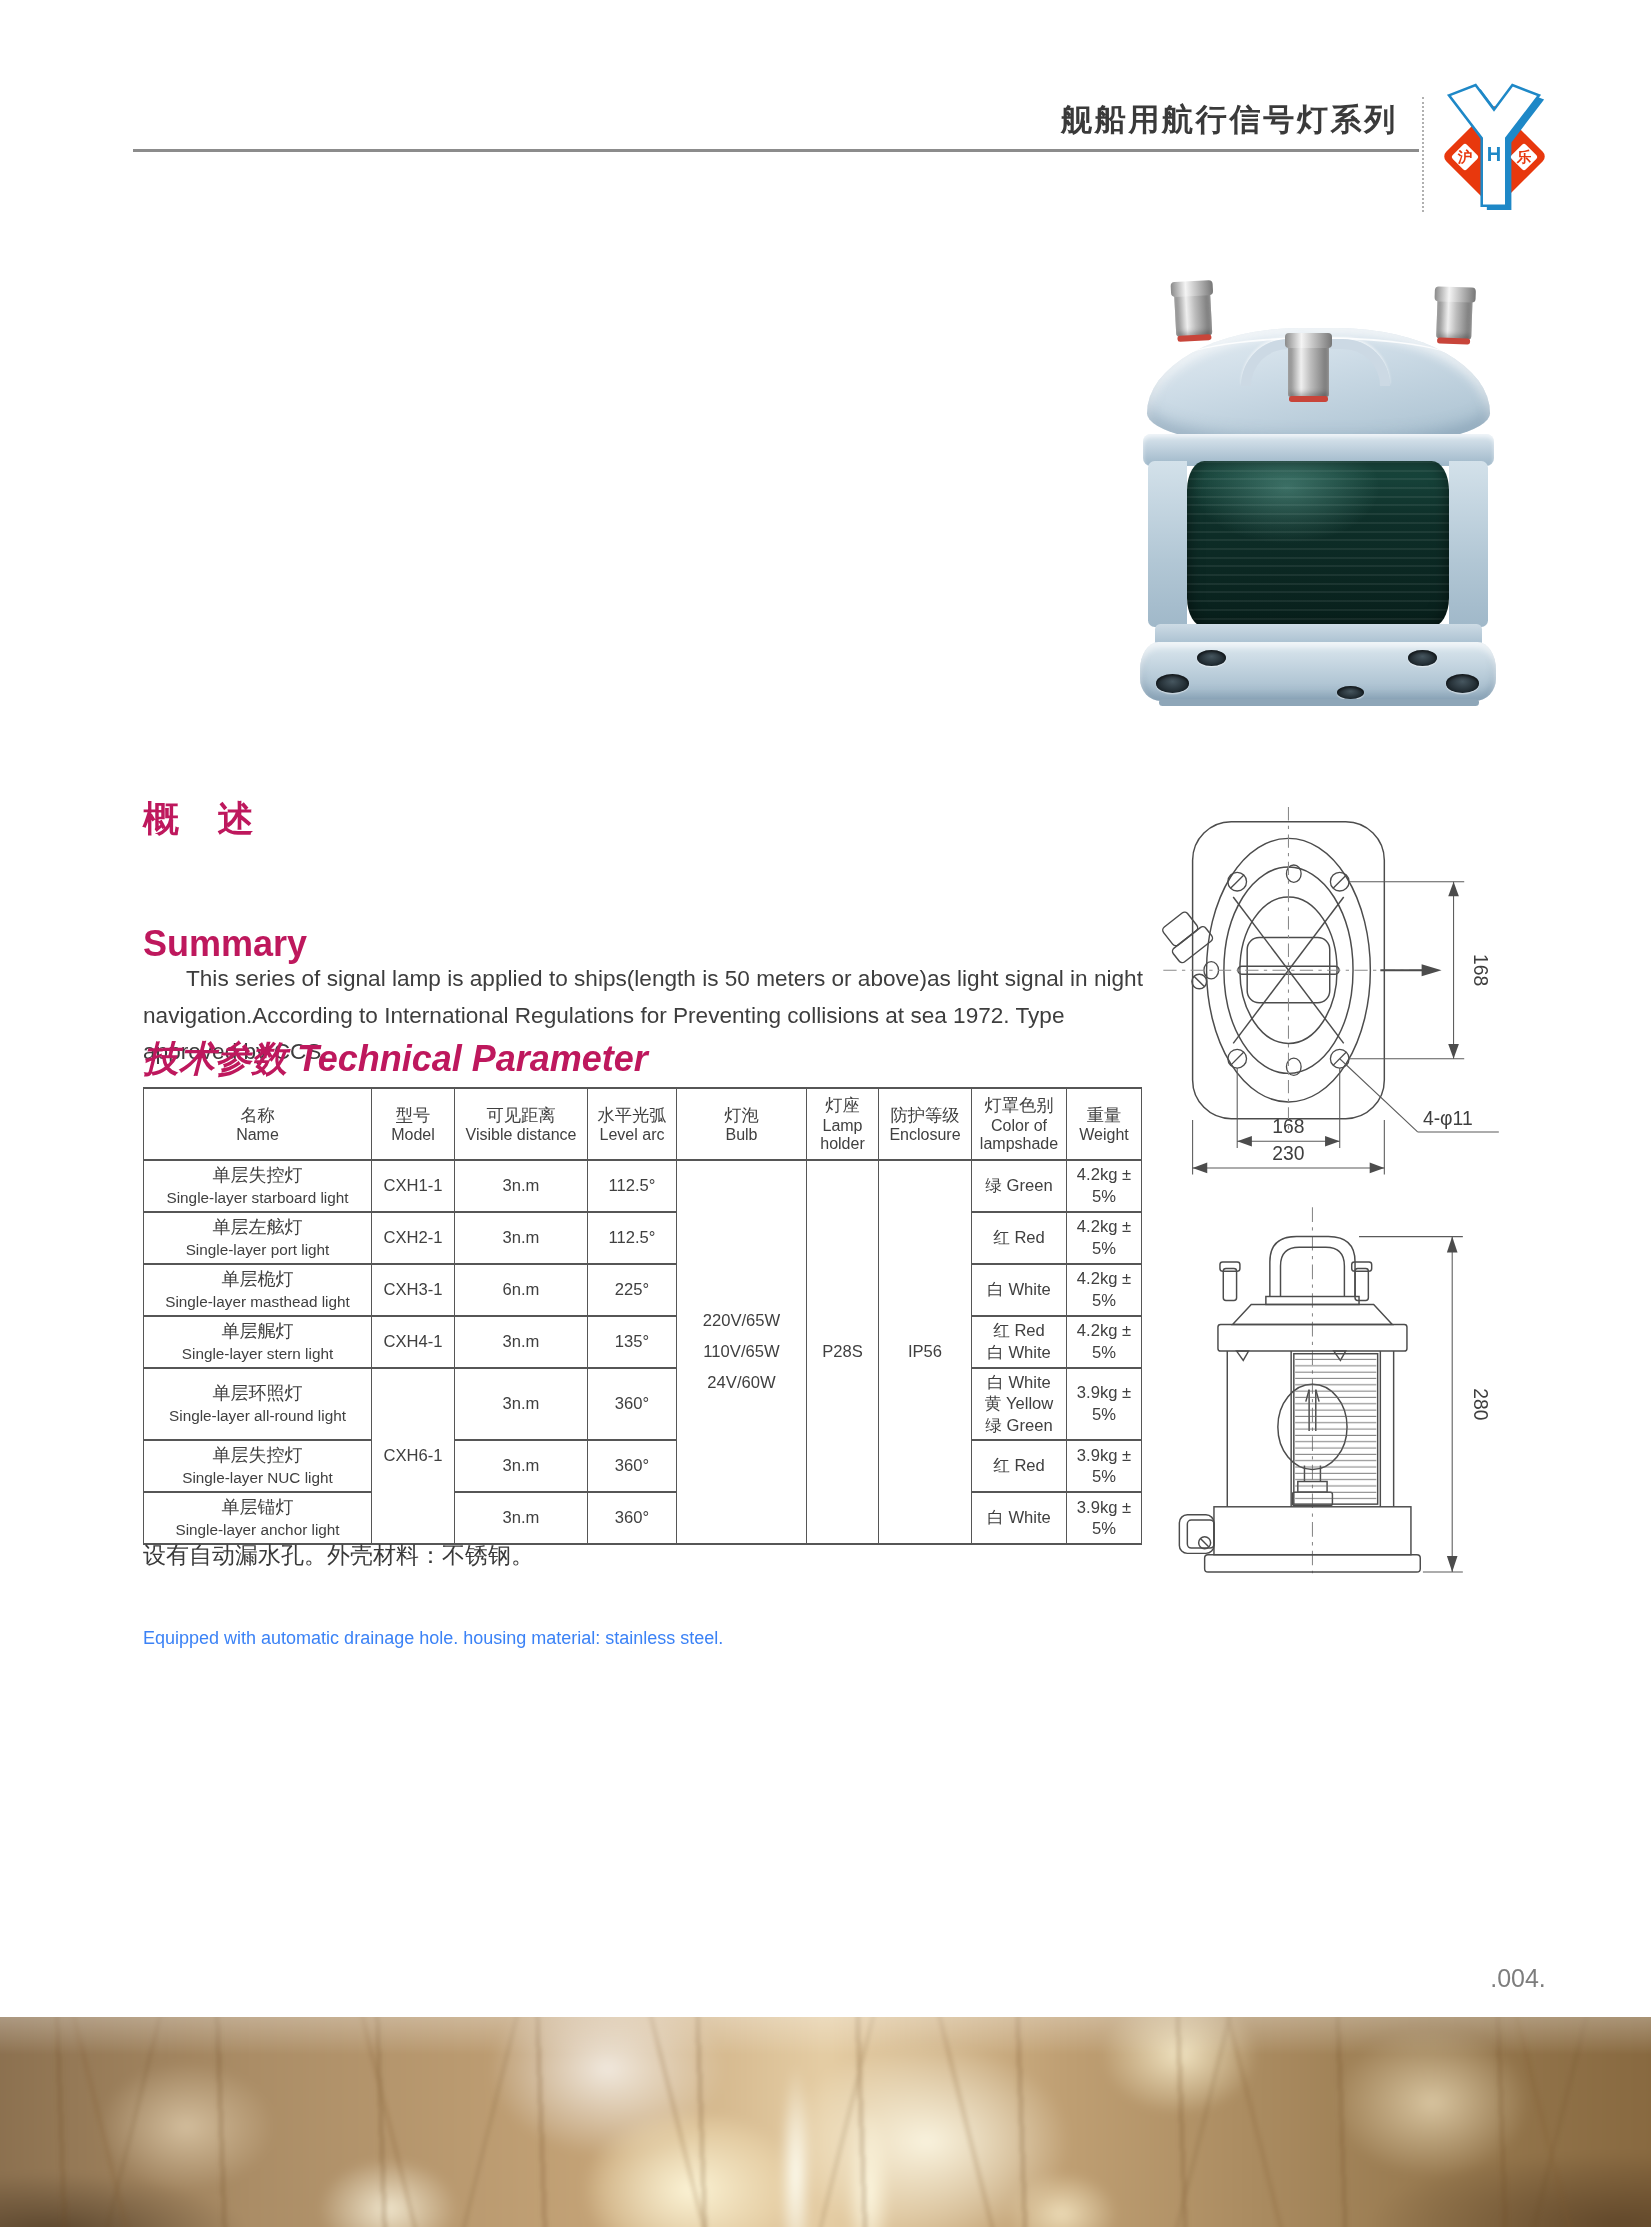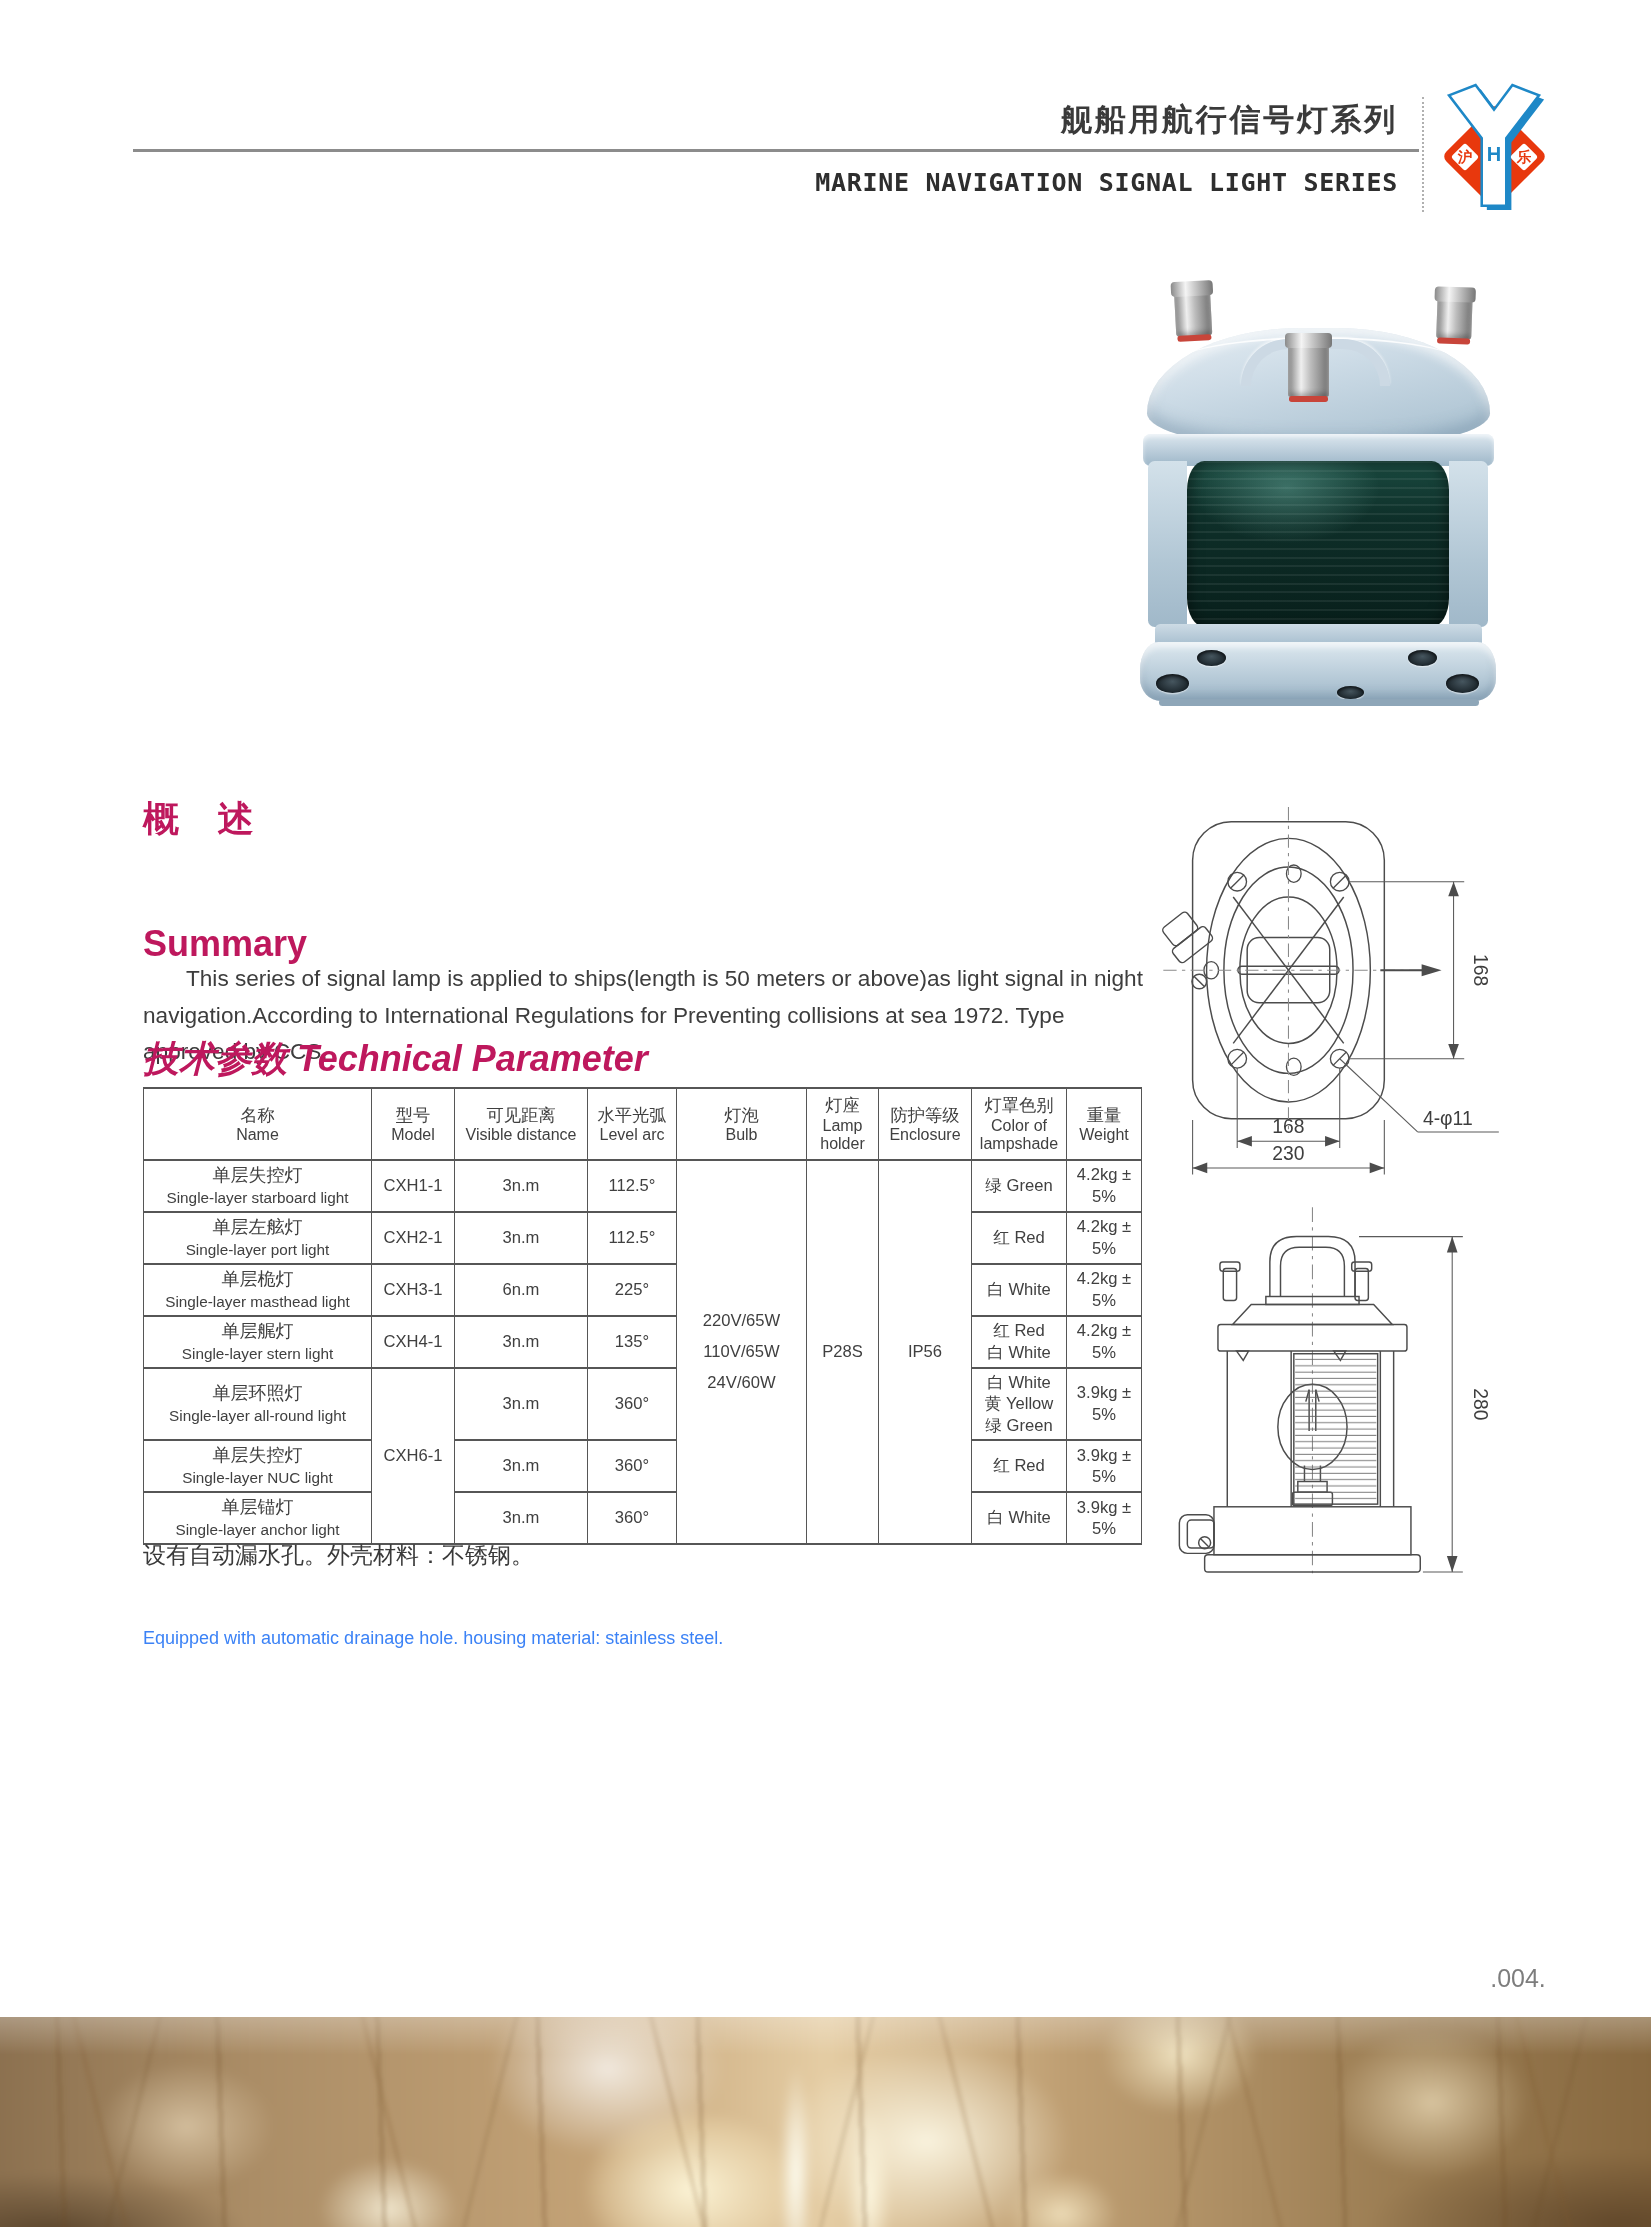--- a/index.html
+++ b/index.html
@@ -146,21 +146,20 @@
   .port-fade { position:absolute; inset:0;
     background:linear-gradient(180deg, rgba(255,255,255,.28), rgba(255,255,255,0) 18%); }
 </style>
 </head>
 <body>
 
 <div class="page">
 
   <div class="title-zh">舰船用航行信号灯系列</div>
   <div class="header-rule"></div>
-  <div class="title-en">MARINE NAVIGATION SIGNAL LIGHT SERIES</div>
   <div class="header-divider"></div>
 
   <div class="logo">
     <div class="logo-diamond"></div>
     <svg class="logo-y" viewBox="0 0 100 130">
       <path d="M6,14 L32,4 L50,28 L68,4 L94,14 L62,56 L62,122 L38,122 L38,56 Z" fill="#1e88c7" transform="translate(5,4)"></path>
       <path d="M6,14 L32,4 L50,28 L68,4 L94,14 L62,56 L62,122 L38,122 L38,56 Z" fill="#ffffff" stroke="#1e88c7" stroke-width="2.5"></path>
     </svg>
     <div class="logo-char left">
       <span class="diamond-bg"></span>

